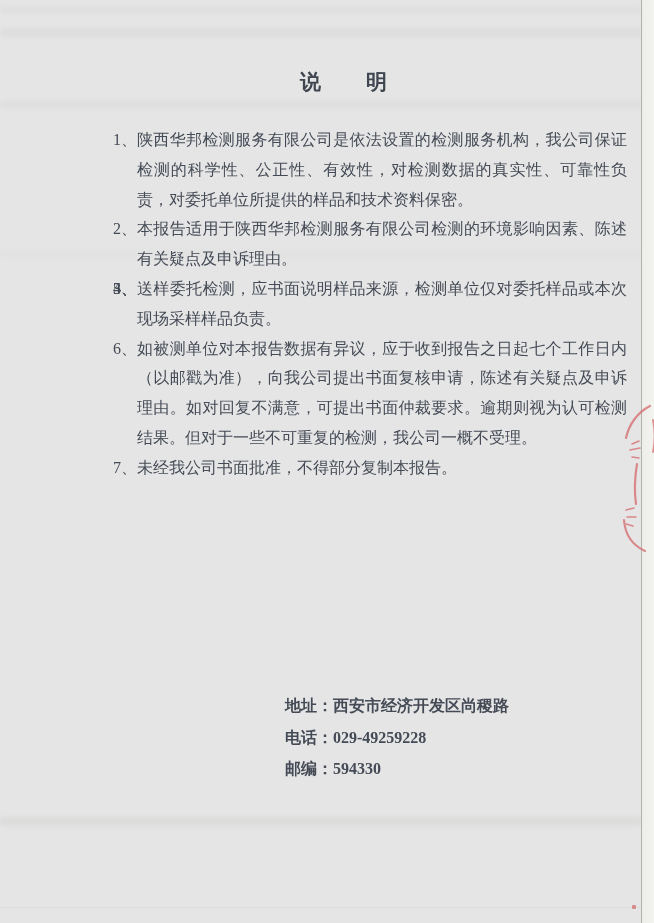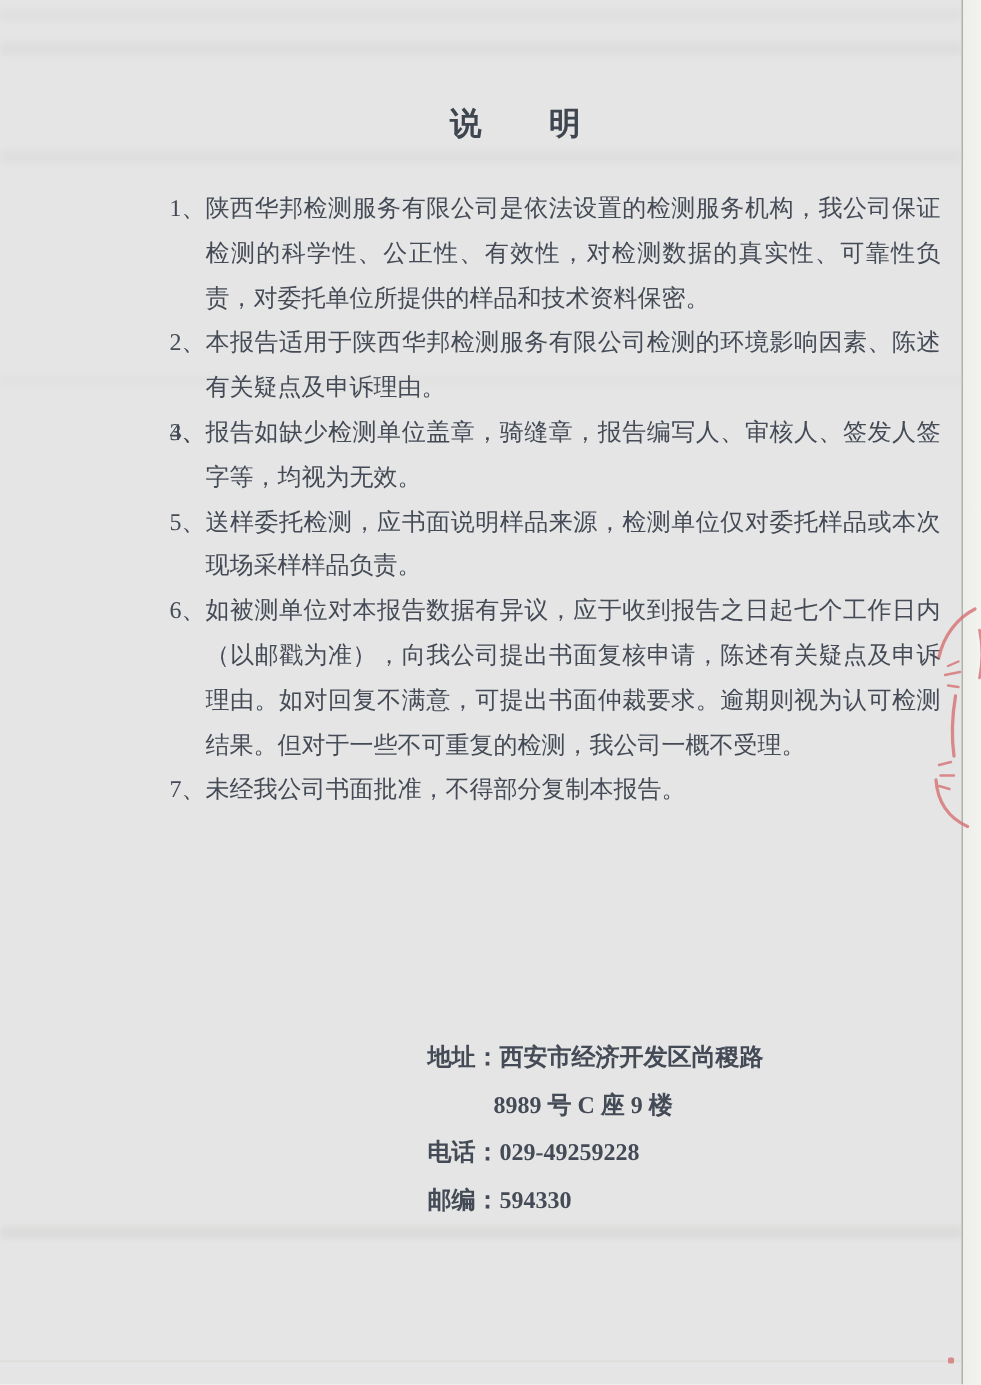--- a/index.html
+++ b/index.html
@@ -88,39 +88,36 @@
     <li class="note">
       <span class="num">1、</span><span class="txt">陕西华邦检测服务有限公司是依法设置的检测服务机构，我公司保证检测的科学性、公正性、有效性，对检测数据的真实性、可靠性负责，对委托单位所提供的样品和技术资料保密。</span>
     </li>
     <li class="note">
       <span class="num">2、</span><span class="txt">本报告适用于陕西华邦检测服务有限公司检测的环境影响因素、陈述有关疑点及申诉理由。</span>
     </li>
     <li class="note">
       <span class="num">3、</span>
     </li>
     <li class="note">
-      <span class="num">4、</span><span class="txt">报告如缺少检测单位盖章，骑缝章，报告编写人、审核人、签发人签字等，均视为无效。</span>
+      <span class="num">4、</span>
     </li>
     <li class="note">
       <span class="num">5、</span><span class="txt">送样委托检测，应书面说明样品来源，检测单位仅对委托样品或本次现场采样样品负责。</span>
     </li>
     <li class="note">
       <span class="num">6、</span><span class="txt">如被测单位对本报告数据有异议，应于收到报告之日起七个工作日内（以邮戳为准），向我公司提出书面复核申请，陈述有关疑点及申诉理由。如对回复不满意，可提出书面仲裁要求。逾期则视为认可检测结果。但对于一些不可重复的检测，我公司一概不受理。</span>
     </li>
     <li class="note">
       <span class="num">7、</span><span class="txt">未经我公司书面批准，不得部分复制本报告。</span>
     </li>
   </ol>
 
   <div class="contact">
     <div class="row">
       <span>地址：</span><span>西安市经济开发区尚稷路</span>
-    </div>
-    <div class="row indent">
-      <span>8989 号 C 座 9 楼</span>
     </div>
     <div class="row">
       <span>电话：</span><span>029-49259228</span>
     </div>
     <div class="row">
       <span>邮编：</span><span>594330</span>
     </div>
   </div>
 
   <div class="bottom-line"></div>

